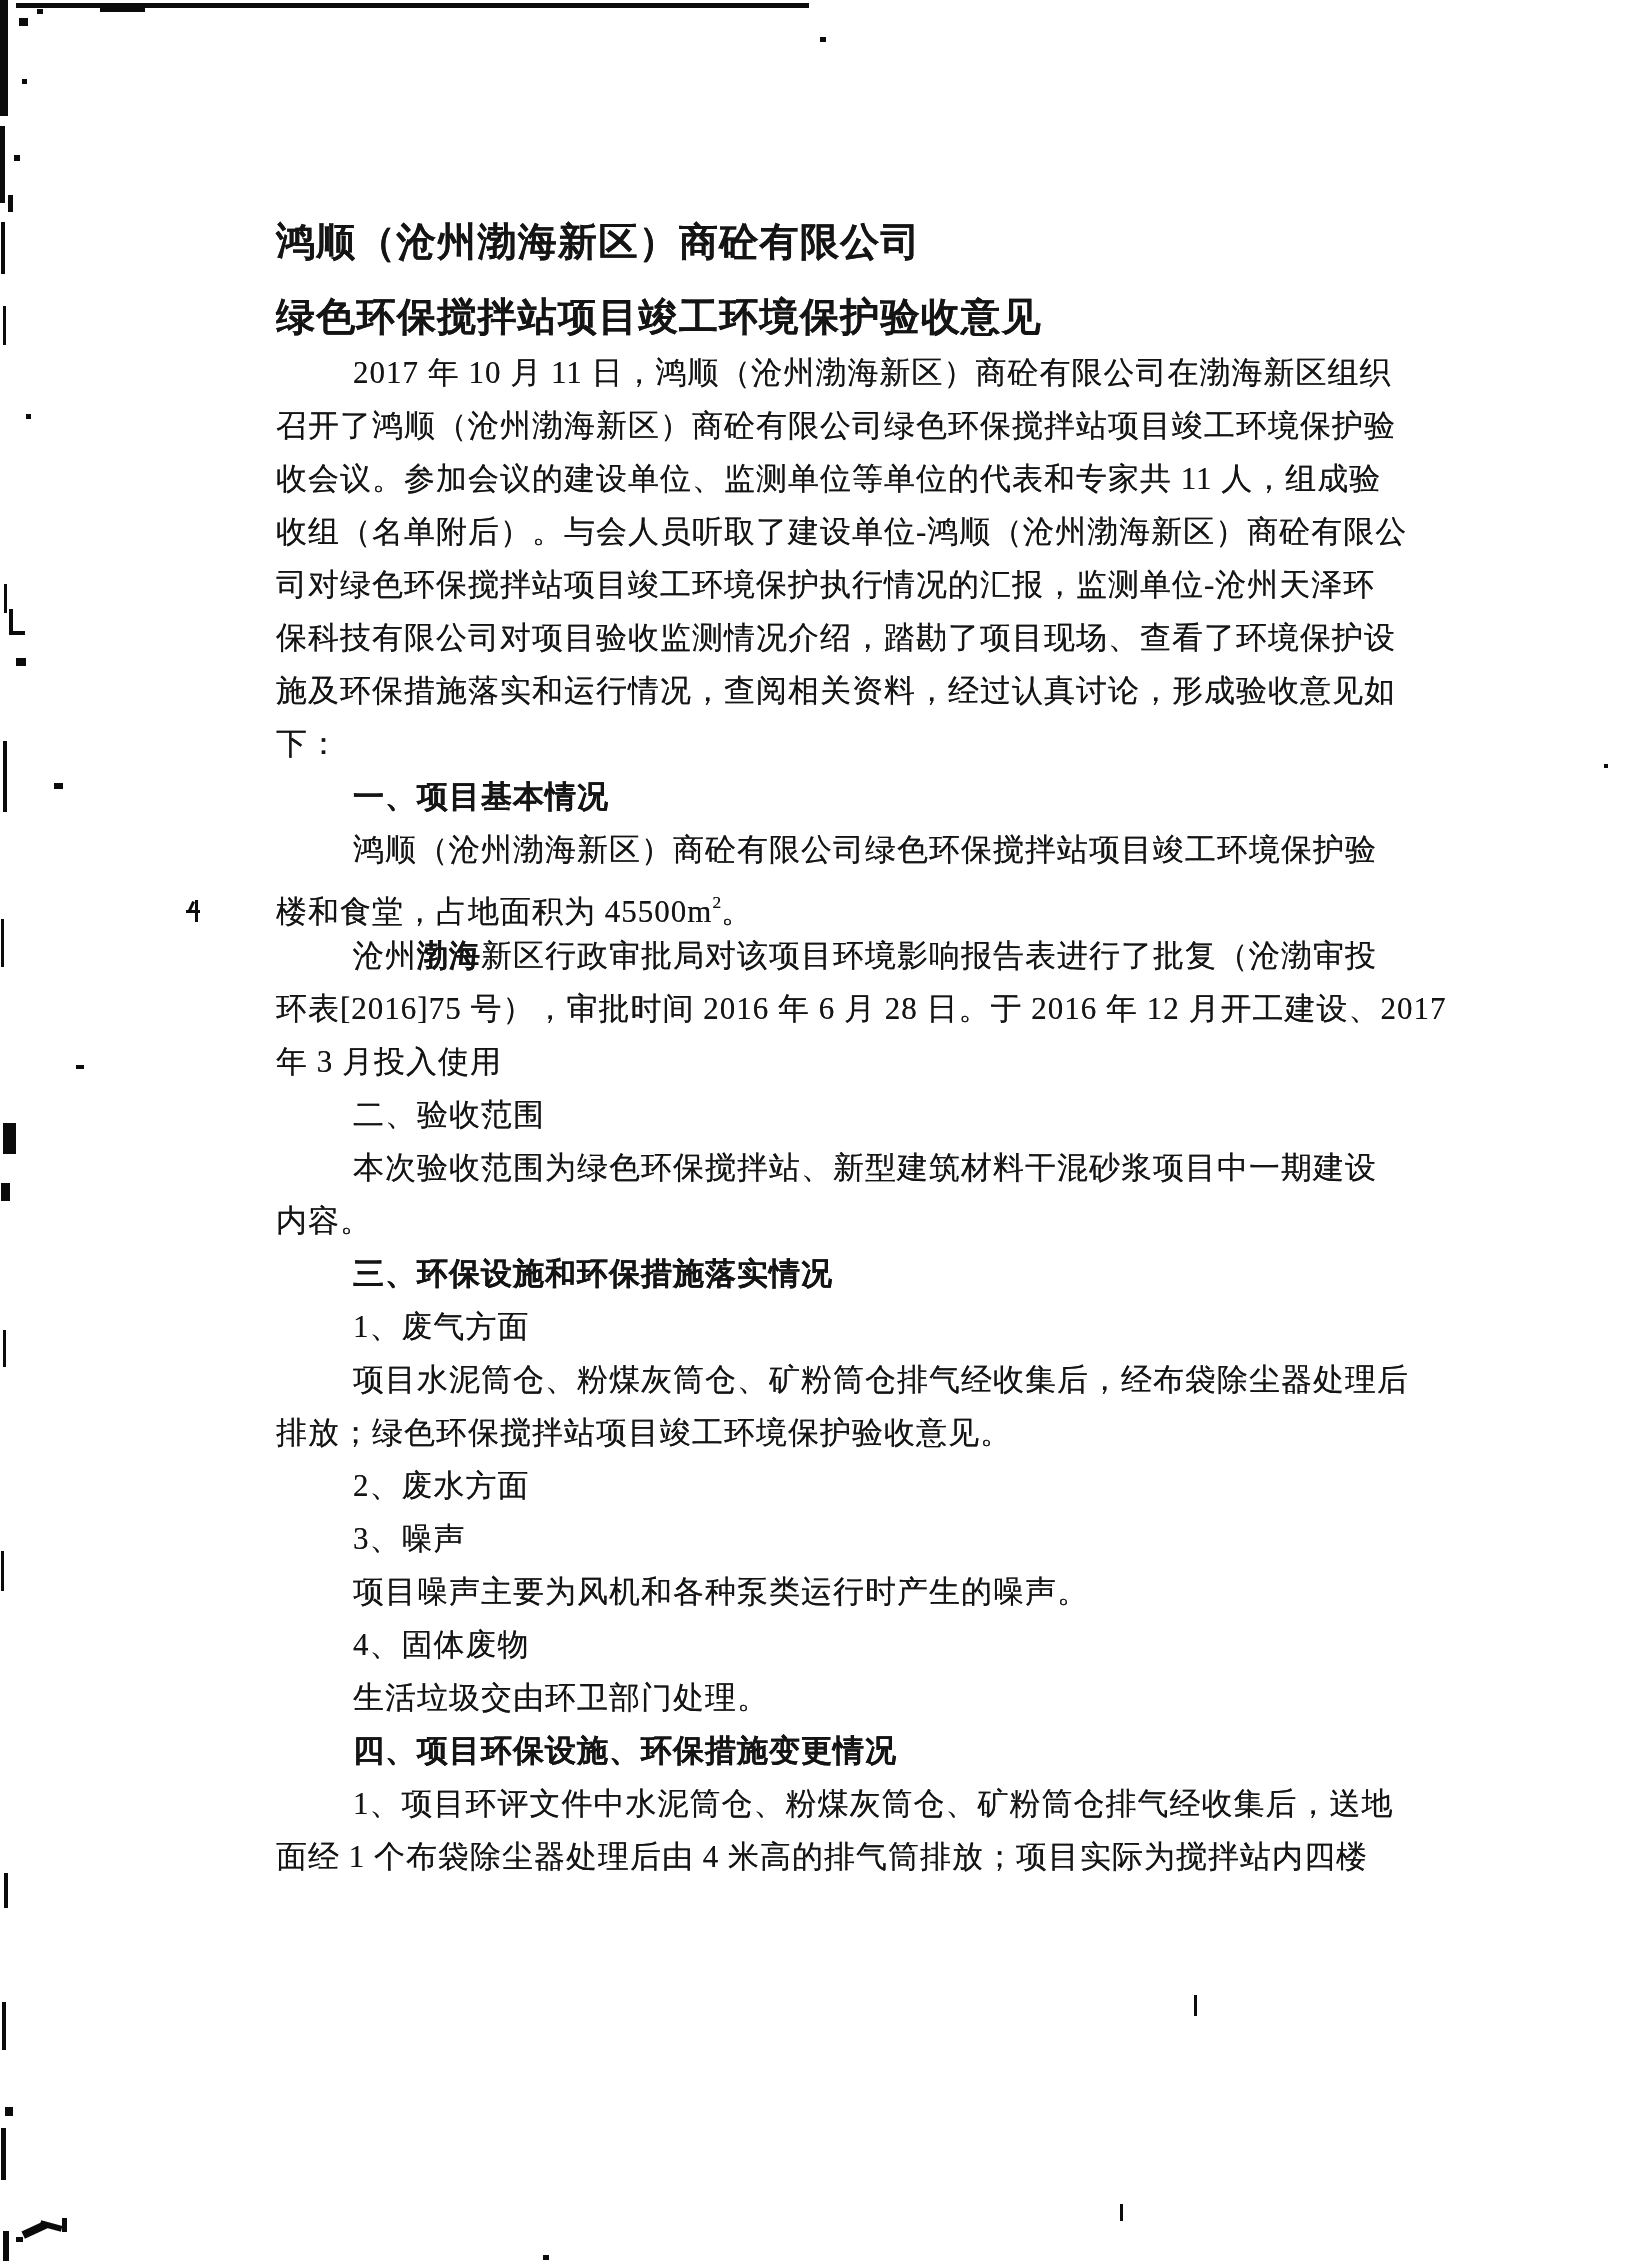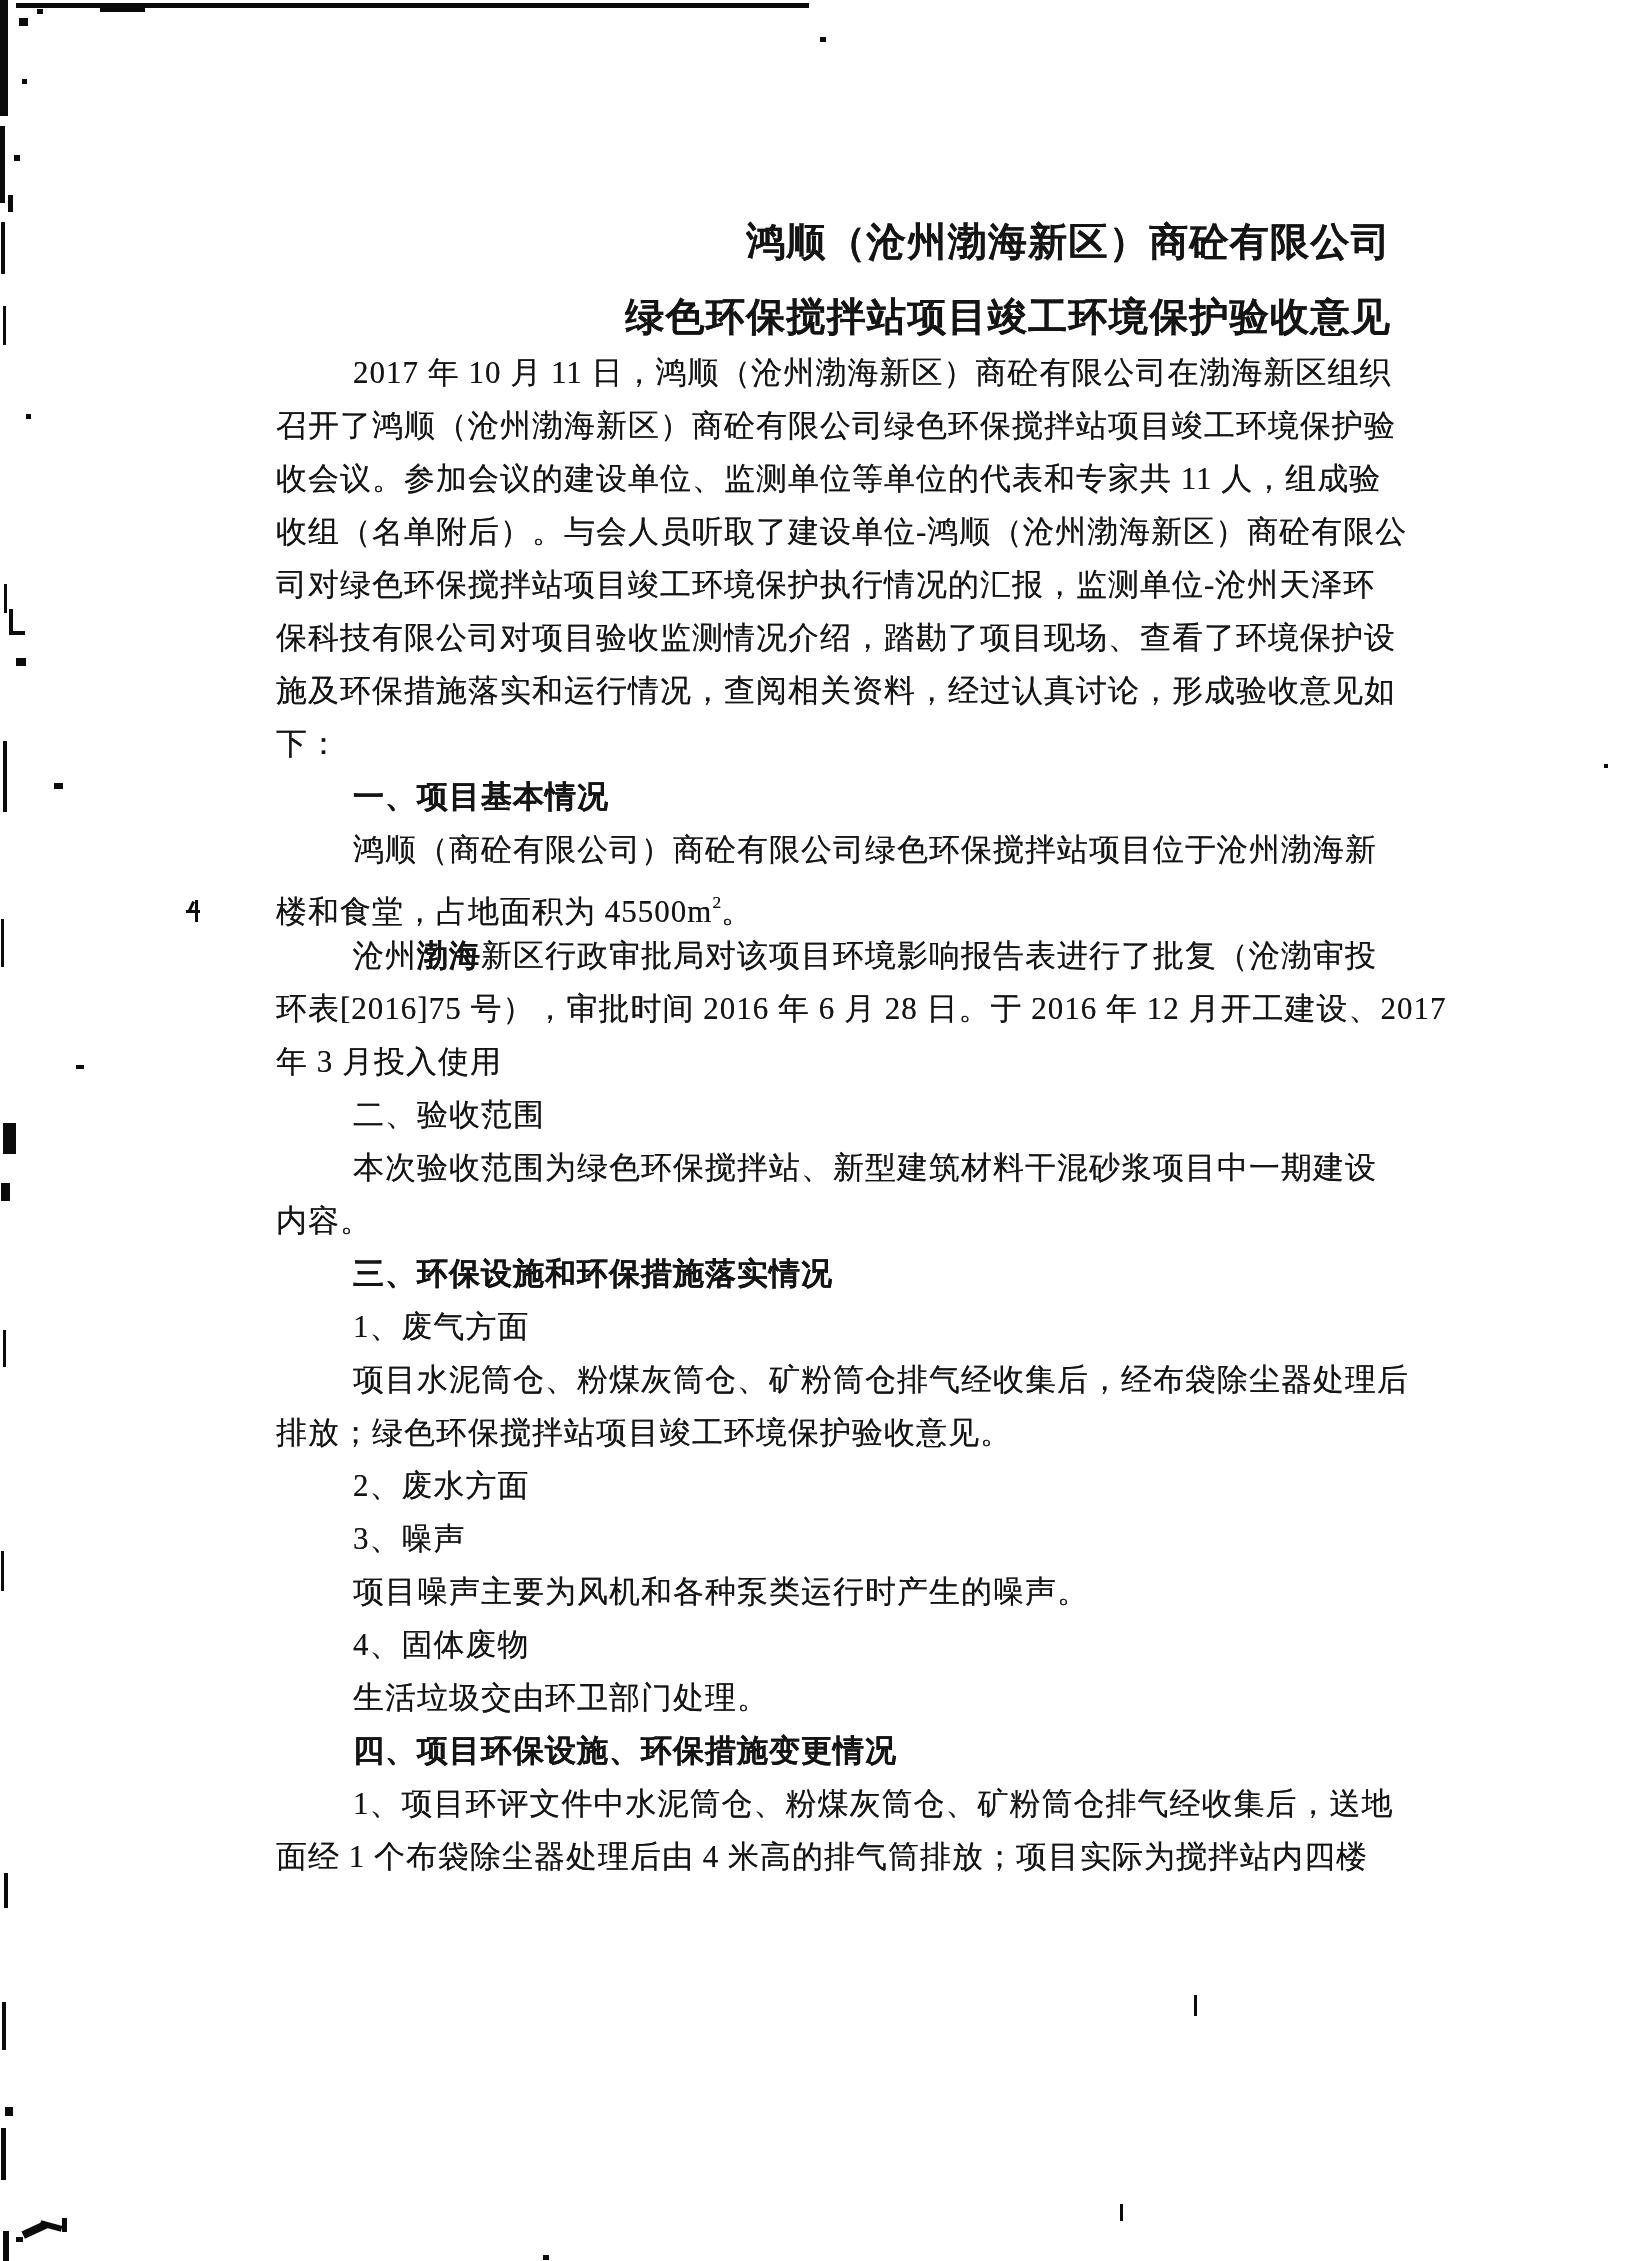--- a/index.html
+++ b/index.html
@@ -9,21 +9,21 @@
     width:1644px;height:2261px;
     background:#ffffff;
     overflow:hidden;
     font-family:"Liberation Serif","DejaVu Serif",serif;
     color:#141414;
   }
   .titles{
     position:absolute;left:276px;top:204px;width:1115px;
   }
   .title-line{
-    text-align:right;
+    text-align:left;
     font-size:39px;font-weight:bold;
     height:75px;line-height:75px;
     letter-spacing:1.3px;
     white-space:nowrap;
     text-shadow:0 0 0.6px rgba(0,0,0,.75);
   }
   .lines{
     position:absolute;left:276px;top:346px;width:1117px;
   }
   .line{
@@ -51,21 +51,21 @@
   <div class="lines" id="lines">
       <div class="line indent">2017 年 10 月 11 日，鸿顺（沧州渤海新区）商砼有限公司在渤海新区组织</div>
       <div class="line">召开了鸿顺（沧州渤海新区）商砼有限公司绿色环保搅拌站项目竣工环境保护验</div>
       <div class="line">收会议。参加会议的建设单位、监测单位等单位的代表和专家共 11 人，组成验</div>
       <div class="line">收组（名单附后）。与会人员听取了建设单位-鸿顺（沧州渤海新区）商砼有限公</div>
       <div class="line">司对绿色环保搅拌站项目竣工环境保护执行情况的汇报，监测单位-沧州天泽环</div>
       <div class="line">保科技有限公司对项目验收监测情况介绍，踏勘了项目现场、查看了环境保护设</div>
       <div class="line">施及环保措施落实和运行情况，查阅相关资料，经过认真讨论，形成验收意见如</div>
       <div class="line">下：</div>
       <div class="line indent bold">一、项目基本情况</div>
-      <div class="line indent">鸿顺（商砼有限公司）商砼有限公司绿色环保搅拌站项目位于沧州渤海新</div>
+      <div class="line indent">鸿顺（沧州渤海新区）商砼有限公司绿色环保搅拌站项目竣工环境保护验</div>
       <div class="line"><span>楼和食堂，占地面积为 45500m</span><span class="sup">2</span><span>。</span></div>
       <div class="line indent"><span>沧州</span><span class="b">渤海</span><span>新区行政审批局对该项目环境影响报告表进行了批复（沧渤审投</span></div>
       <div class="line">环表[2016]75 号），审批时间 2016 年 6 月 28 日。于 2016 年 12 月开工建设、2017</div>
       <div class="line">年 3 月投入使用</div>
       <div class="line indent">二、验收范围</div>
       <div class="line indent">本次验收范围为绿色环保搅拌站、新型建筑材料干混砂浆项目中一期建设</div>
       <div class="line">内容。</div>
       <div class="line indent bold">三、环保设施和环保措施落实情况</div>
       <div class="line indent">1、废气方面</div>
       <div class="line indent">项目水泥筒仓、粉煤灰筒仓、矿粉筒仓排气经收集后，经布袋除尘器处理后</div>

